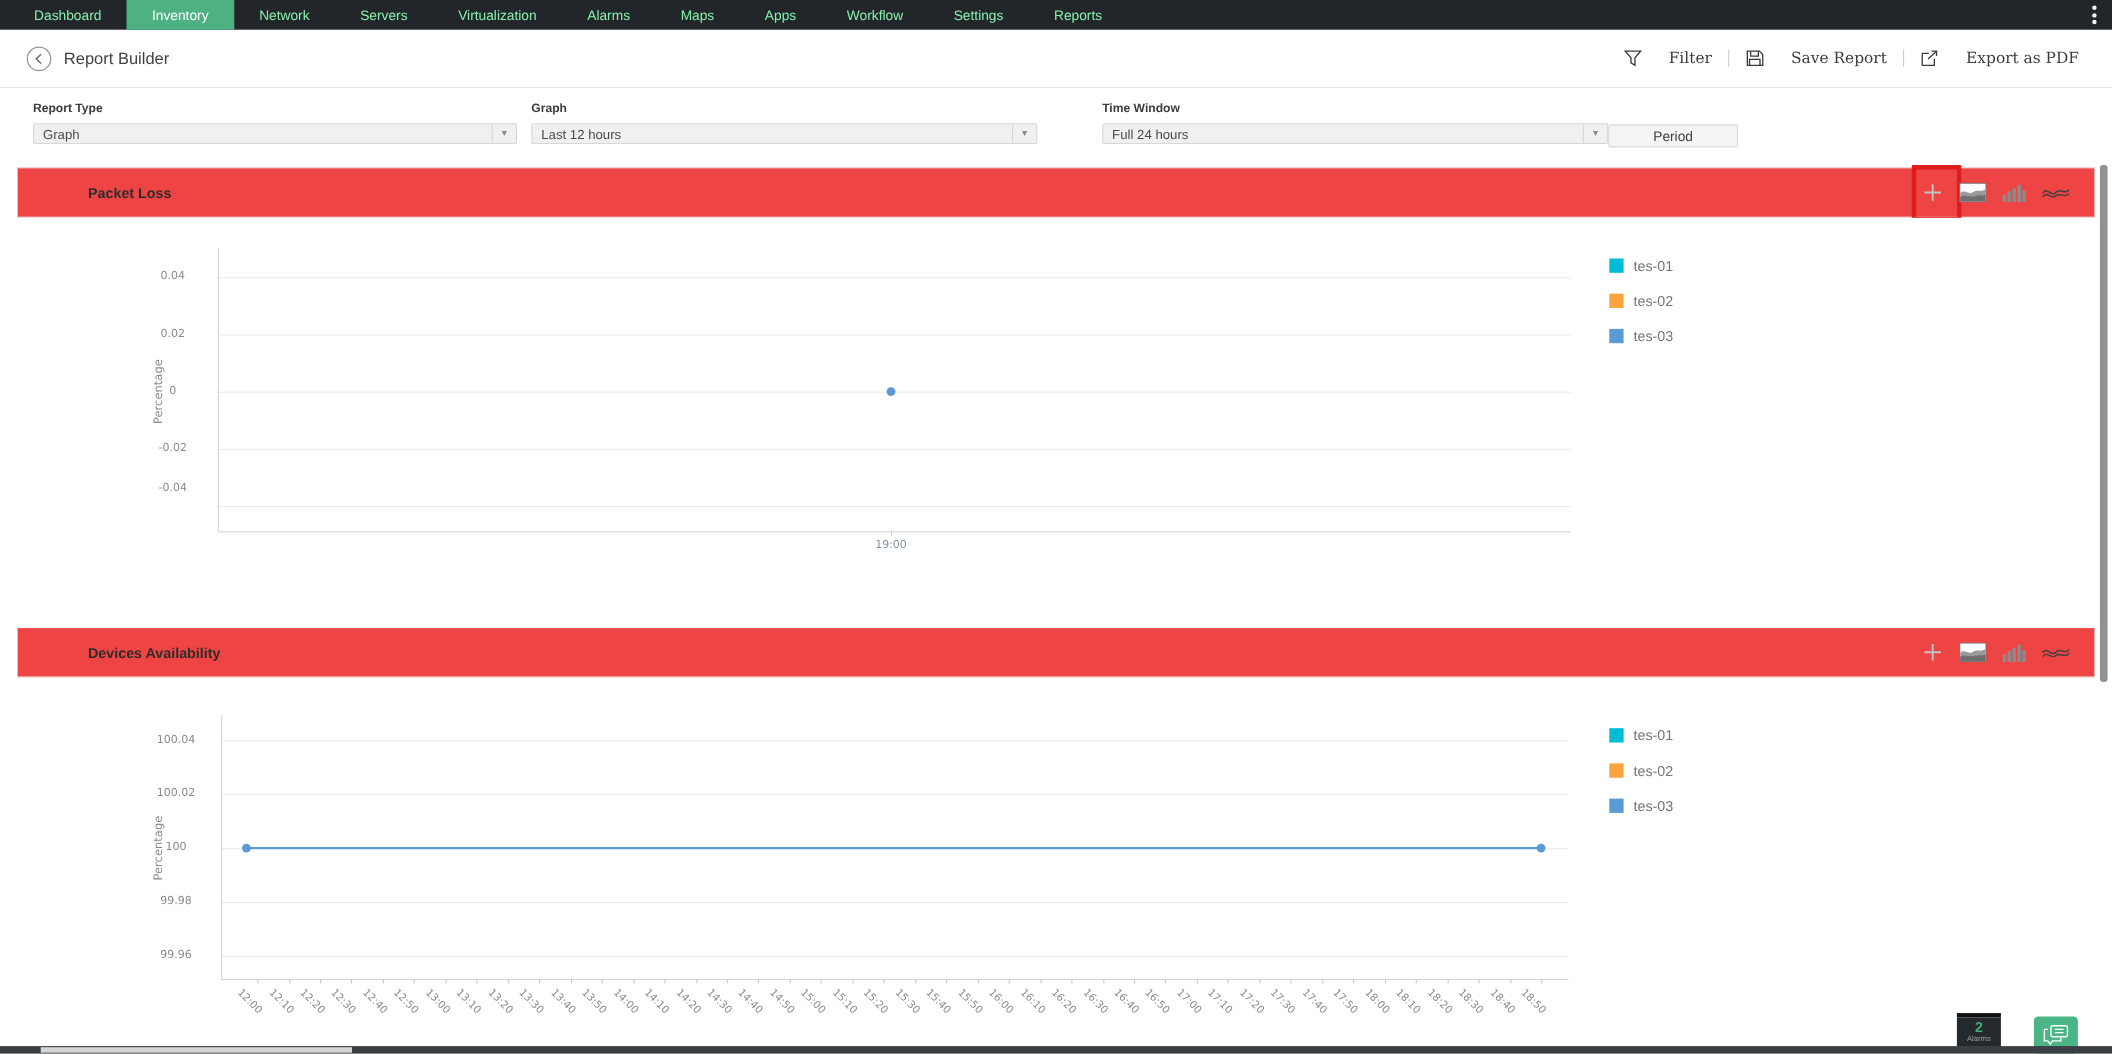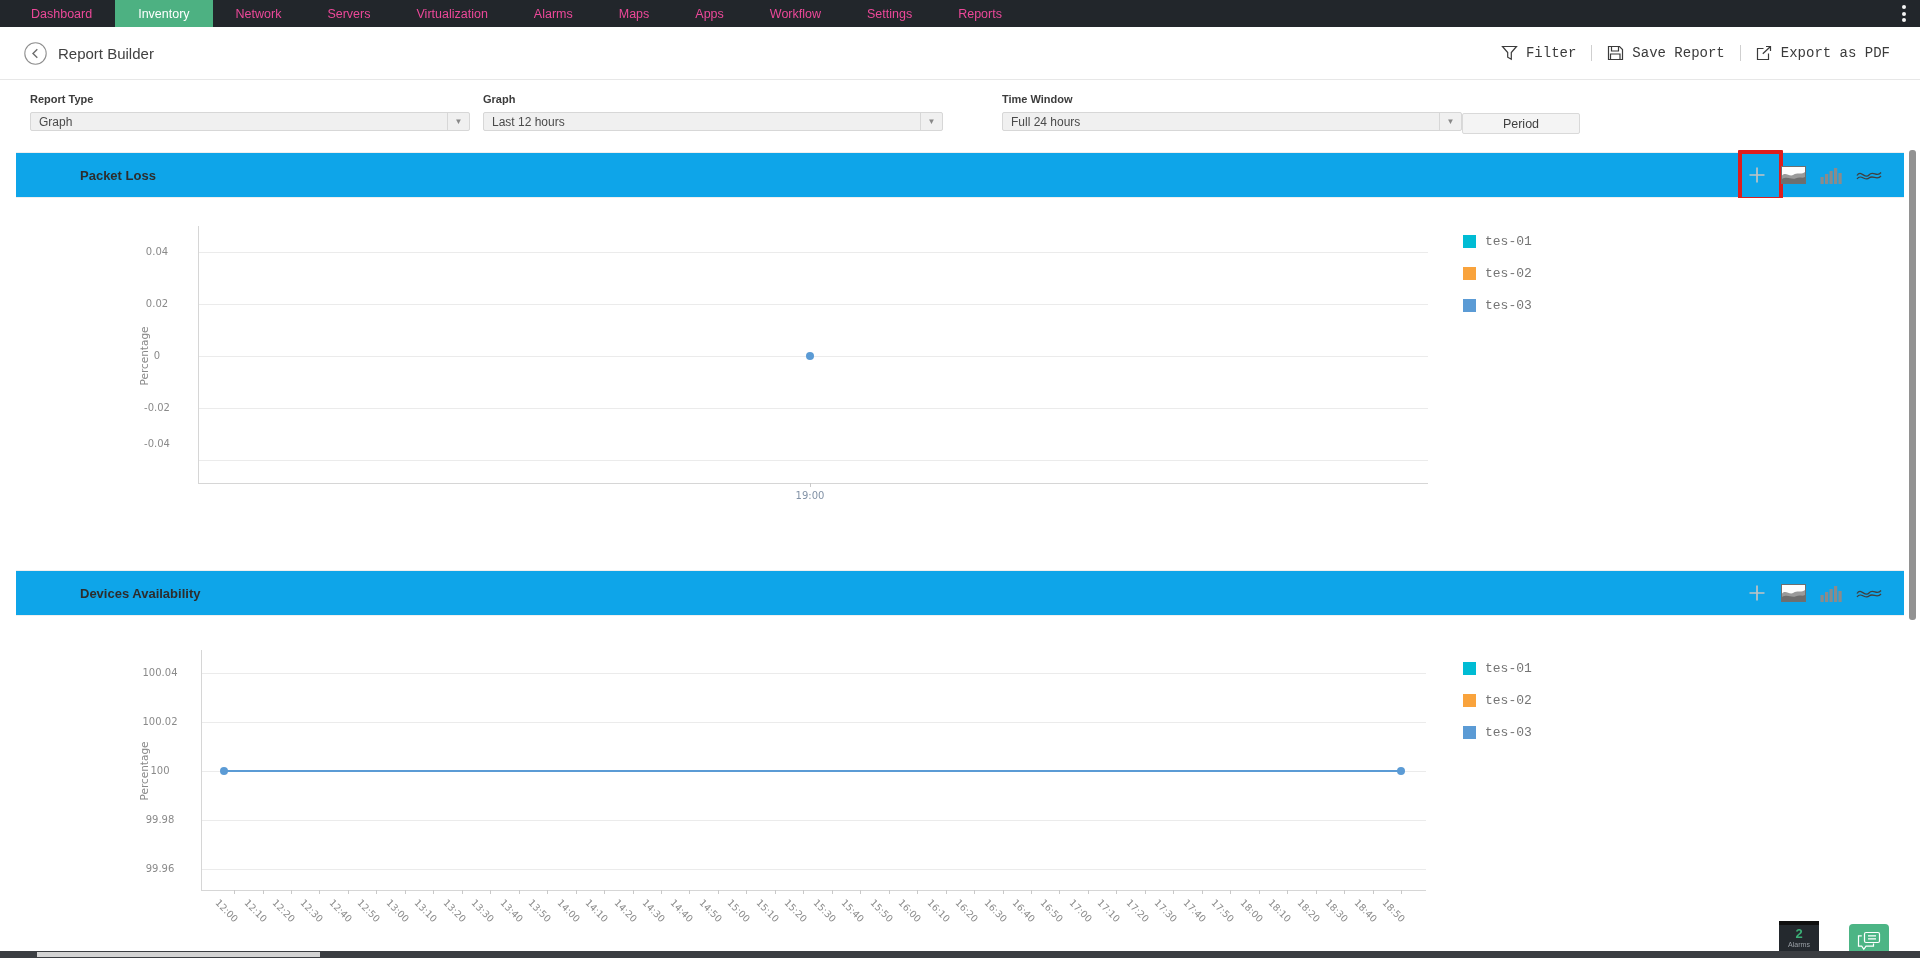--- a/index.html
+++ b/index.html
@@ -2,65 +2,65 @@
 <html><head>
 <meta charset="utf-8">
 <style>
   * { box-sizing: border-box; margin: 0; padding: 0; }
   html,body { width:1920px; height:958px; overflow:hidden; }
   body { font-family:"Liberation Sans", sans-serif; background:#fff; position:relative; }
 
   
   .topnav { height:27px; background:#22262b; display:flex; align-items:stretch; position:relative; }
   .nav-items { display:flex; align-items:stretch; padding-left:8px; }
-  .nav-item { color:#ec4899; font-size:12.5px; display:flex; align-items:center; padding:0 23px; cursor:pointer; white-space:nowrap; }
+  .nav-item { color:#86efac; font-size:12.5px; display:flex; align-items:center; padding:0 23px; cursor:pointer; white-space:nowrap; }
   .nav-item.active { background:#4db182; color:#fff; }
   .kebab { position:absolute; right:14px; top:5px; display:flex; flex-direction:column; gap:2.5px; cursor:pointer; }
   .kebab span { width:4px; height:4px; border-radius:50%; background:#f5f5f5; }
 
   
   .pagehead { height:53px; display:flex; justify-content:space-between; align-items:center; padding:0 30px 0 24px; border-bottom:1px solid #e7e7e7; background:#fff; }
   .ph-left { display:flex; align-items:center; gap:11px; }
   .backbtn { width:23px; height:23px; border:none; background:transparent; padding:0; cursor:pointer; display:flex; }
   .ph-title { font-size:15px; color:#414141; }
   .ph-actions { display:flex; align-items:center; gap:15px; font-family:"DejaVu Serif", serif; font-size:14px; color:#3b3b3b; }
-  .action { display:flex; align-items:center; gap:8px; cursor:pointer;font-family:Liberation Mono, monospace; }
+  .action { display:flex; align-items:center; gap:24px; cursor:pointer; }
   .hdivider { width:1px; height:16px; background:#cfcfcf; }
 
   
   .filterbar { position:relative; height:60px; background:#fff; }
   .fgroup { position:absolute; top:13px; }
   .fgroup .flabel { font-size:11px; font-weight:bold; color:#3c3c3c; display:block; }
   .select { margin-top:7px; height:19px; background:#f0f0f0; border:1px solid #d7d7d7; border-radius:2px; display:flex; align-items:center; justify-content:space-between; padding-left:8px; font-size:12px; color:#4a4a4a; cursor:pointer; }
   .sel-val { overflow:hidden; white-space:nowrap; text-overflow:ellipsis; }
   .sel-arrow { width:22px; align-self:stretch; border-left:1px solid #d7d7d7; display:flex; align-items:center; justify-content:center; color:#888; font-size:8px; }
   .applybtn { position:absolute; left:1462px; top:33px; width:118px; height:21px; background:#f4f4f4; border:1px solid #d9d9d9; border-radius:2px; font-size:12.5px; color:#3f3f3f; cursor:pointer; font-family:"Liberation Sans", sans-serif; }
 
   
   .panel { margin:0 16px; }
   .panel.first { margin-top:12px; }
   .panel.second { margin-top:15px; }
-  .panel-head { height:46px; background:#0ea5e9; border-top:1px solid #efefef; border-bottom:1px solid #efefef; display:flex; align-items:center; justify-content:space-between; padding:0 22px 0 64px;text-align:right; }
+  .panel-head { height:46px; background:#ef4444; border-top:1px solid #efefef; border-bottom:1px solid #efefef; display:flex; align-items:center; justify-content:space-between; padding:0 22px 0 64px;text-align:right; }
   .panel-title { font-size:13px; font-weight:bold; color:#2d2d2d; }
   .panel-tools { display:flex; align-items:center; gap:14px; }
   .tool { position:relative; display:flex; align-items:center; cursor:pointer; }
   .red-box { position:absolute; left:-9px; top:-15px; width:45px; height:51px; border:4px solid #de1d1d; border-radius:1px; pointer-events:none; }
 
   .chart { position:relative; background:#fff; }
   .gridline { position:absolute; height:1px; background:#ebebeb; }
   .vaxis { position:absolute; width:1px; background:#d6d6d6; }
   .haxis { position:absolute; height:1px; background:#d6d6d6; }
   .ytick { position:absolute; font-size:10px; color:#8a8a8a; text-align:center; font-family:"DejaVu Sans", sans-serif; }
   .ylab { position:absolute; font-size:10.5px; color:#8a8a8a; transform:translate(-50%,-50%) rotate(-90deg); white-space:nowrap; font-family:"DejaVu Sans", sans-serif; }
   .dot { position:absolute; width:8px; height:8px; border-radius:50%; }
   .sline { position:absolute; height:2px; }
   .tickmark { position:absolute; width:1px; height:4px; background:#c9c9c9; }
   .xtick-flat { position:absolute; font-size:10px; color:#8292a6; transform:translateX(-50%); font-family:"DejaVu Sans", sans-serif; }
   .xtick-rot { position:absolute; font-size:9.5px; color:#8b8b8b; transform:rotate(45deg); transform-origin:0 0; white-space:nowrap; font-family:"DejaVu Sans", sans-serif; }
-  .legend { position:absolute;font-family:Liberation Mono, monospace; }
+  .legend { position:absolute; }
   .litem { display:flex; align-items:center; gap:9px; margin-bottom:17px; cursor:pointer; }
   .lswatch { width:13px; height:13px; }
   .lname { font-size:13px; color:#757575; }
 
   
   .alarm { position:absolute; left:1779px; top:921px; width:40px; cursor:pointer; z-index:5; }
   .alarm-top { height:4px; background:#101010; }
   .alarm-body { background:#24292e; padding:1px 0 3px; text-align:center; }
   .alarm-count { font-size:13px; font-weight:bold; color:#3bb077; line-height:15px; }
   .alarm-label { font-size:7px; color:#9aa0a6; line-height:8px; }

